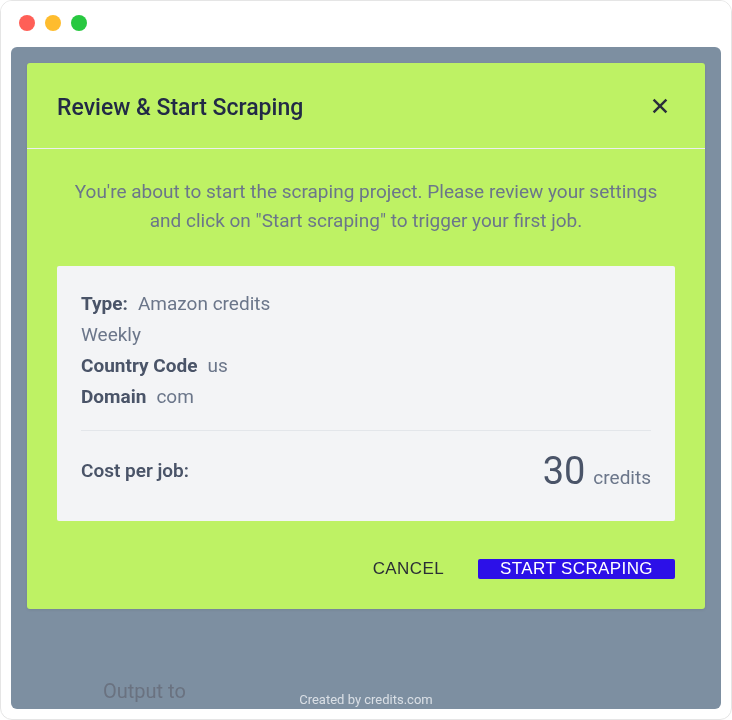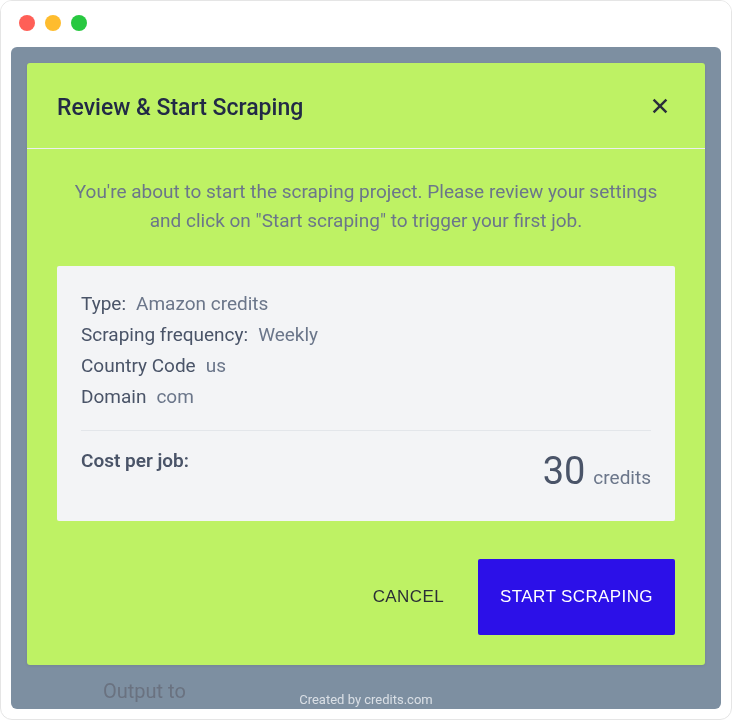--- a/index.html
+++ b/index.html
@@ -116,37 +116,37 @@
     .kv {
       display: flex;
       align-items: baseline;
       gap: 10px;
       font-size: 19px;
       color: #6b768a;
       padding: 4px 0;
     }
     .kv .k {
       color: #4a5468;
-      font-weight: 400;
+      font-weight: 700;
     }
     .kv .v {
       color: #6b768a;
       font-weight: 400;
     }
 
     .divider {
       border: none;
       border-top: 1px solid #e3e6ea;
       margin: 18px 0 18px 0;
     }
 
     .costline {
       display: flex;
       justify-content: space-between;
-      align-items: flex-start;
+      align-items: center;
     }
     .cost-label {
       font-size: 19px;
       color: #4a5468;
       font-weight: 600;
     }
     .cost-value {
       display: flex;
       align-items: baseline;
       gap: 8px;
@@ -176,21 +176,21 @@
     }
     .btn-cancel {
       background: none;
       border: none;
       color: #2b2f36;
     }
     .btn-primary {
       background: #2c10e8;
       border: none;
       color: #ffffff;
-      padding: 28px 22px;
+      padding: 0 22px;
       border-radius: 2px;
     }
 
     .watermark {
       position: absolute;
       bottom: 2px;
       left: 0;
       right: 0;
       text-align: center;
       font-size: 13px;
@@ -224,21 +224,20 @@
 
       <div class="modal-body">
         <p class="intro">You're about to start the scraping project. Please review your settings and click on "Start scraping" to trigger your first job.</p>
 
         <div class="review-box">
           <div class="kv">
             <span class="k">Type:</span>
             <span class="v">Amazon credits</span>
           </div>
           <div class="kv">
-            <span class="k">Scraping frequency:</span>
             <span class="v">Weekly</span>
           </div>
           <div class="kv">
             <span class="k">Country Code</span>
             <span class="v">us</span>
           </div>
           <div class="kv">
             <span class="k">Domain</span>
             <span class="v">com</span>
           </div>

